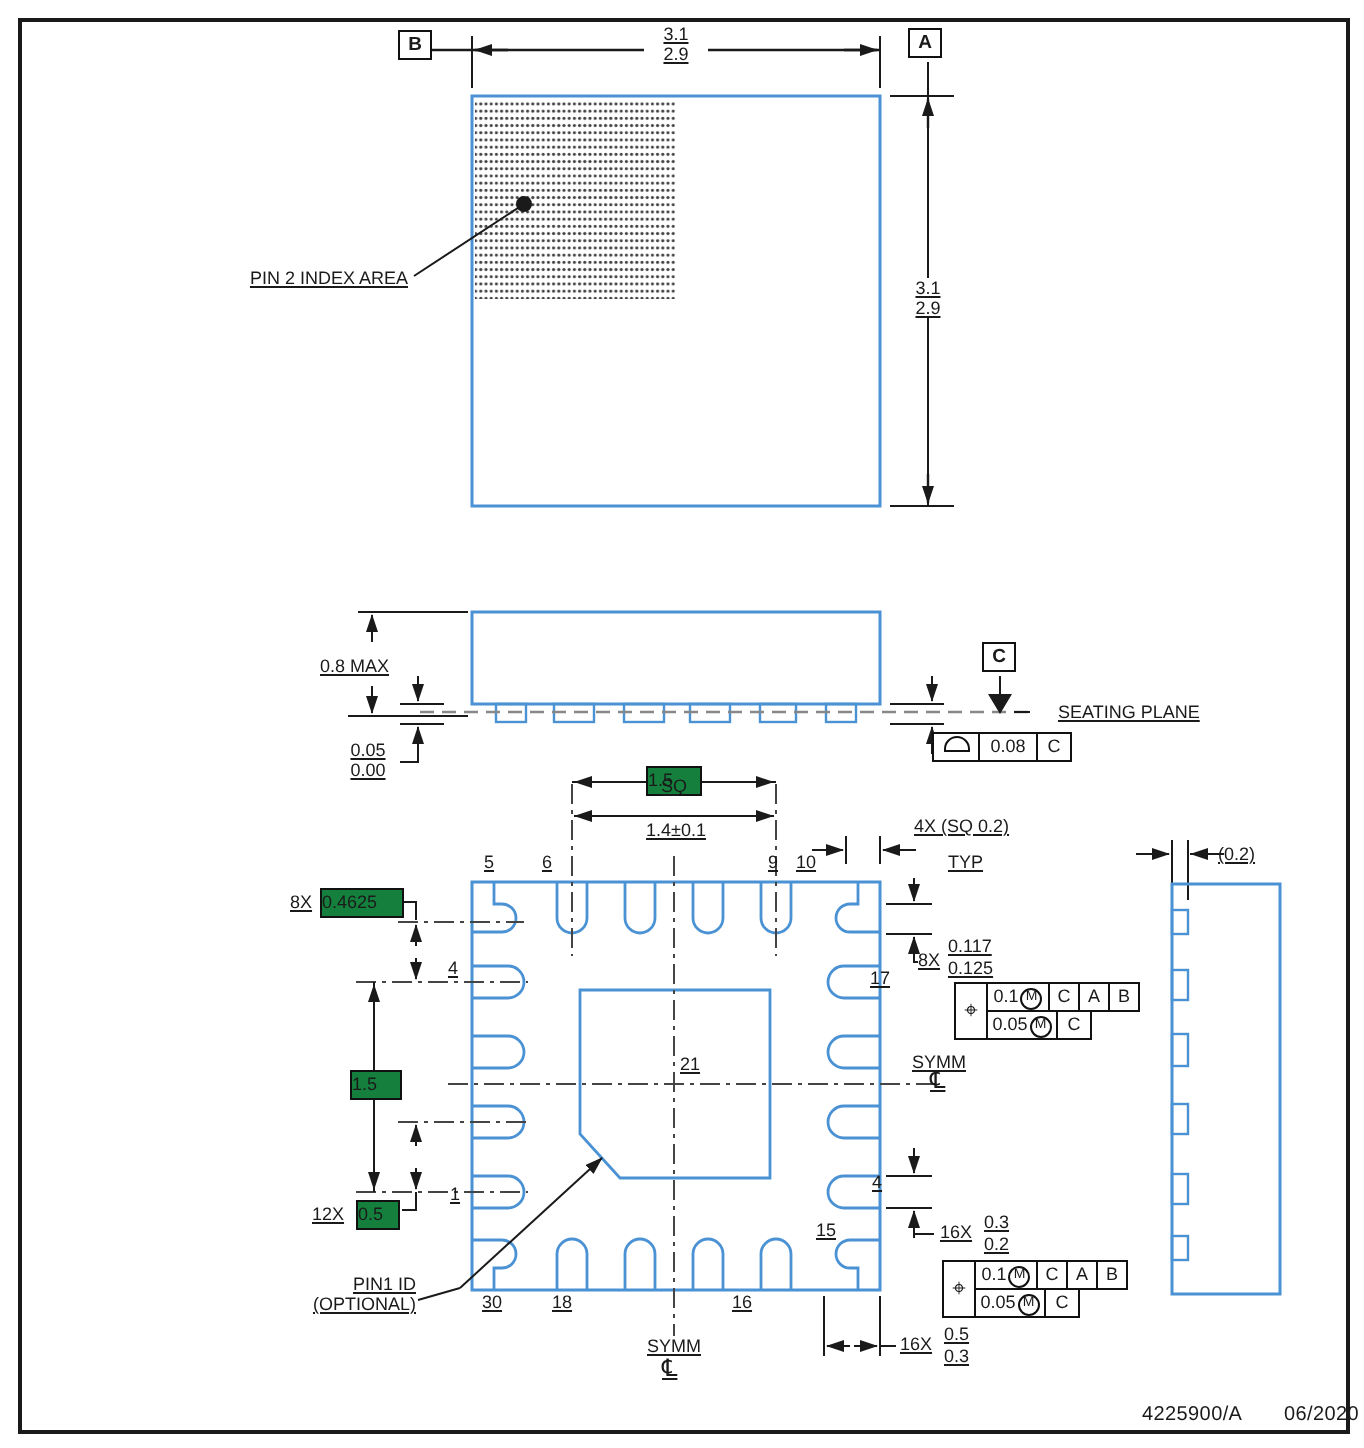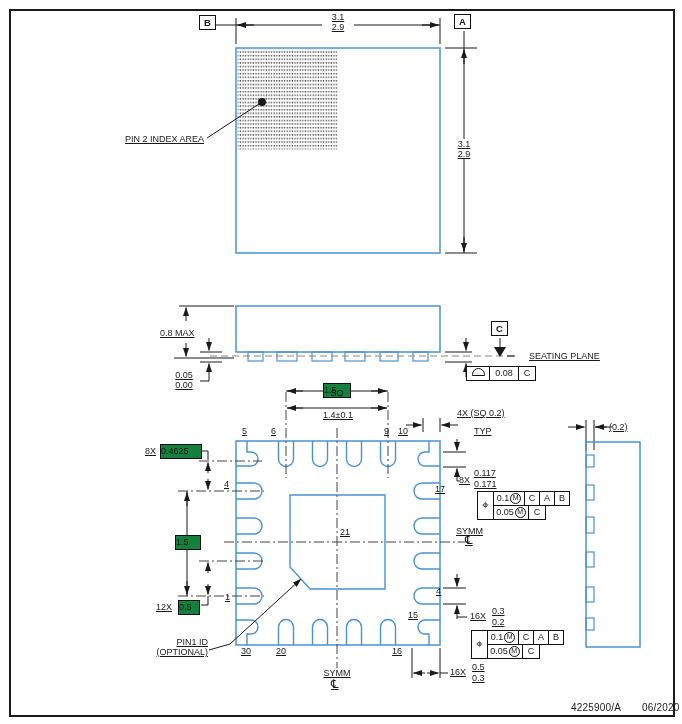--- a/index.html
+++ b/index.html
@@ -253,40 +253,40 @@
 
   <div class="lbl pin" style="left:242px;top:426px">5</div>
   <div class="lbl pin" style="left:271px;top:426px">6</div>
   <div class="lbl pin" style="left:384px;top:426px">9</div>
   <div class="lbl pin" style="left:398px;top:426px">10</div>
   <div class="lbl pin" style="left:224px;top:479px">4</div>
   <div class="lbl pin" style="left:225px;top:592px">1</div>
   <div class="lbl pin" style="left:435px;top:484px">17</div>
   <div class="lbl pin" style="left:436px;top:586px">4</div>
   <div class="lbl pin" style="left:241px;top:646px">30</div>
-  <div class="lbl pin" style="left:276px;top:646px">20</div>
-  <div class="lbl pin" style="left:392px;top:646px">16</div>
+  <div class="lbl pin" style="left:276px;top:646px">18</div>
+  <div class="lbl pin" style="left:366px;top:646px">16</div>
   <div class="lbl pin" style="left:408px;top:610px">15</div>
   <div class="lbl pin" style="left:340px;top:527px">21</div>
 
   <div class="lbl" style="left:456px;top:526px">SYMM</div>
   <div class="lbl cl" style="left:465px;top:535px">℄</div>
 
   <div class="boxlbl" style="left:175px;top:535px;width:24px">1.5</div>
   <div class="lbl" style="left:156px;top:602px">12X</div>
   <div class="boxlbl" style="left:178px;top:600px;width:20px">0.5</div>
 
   <div class="lbl rgt" style="left:128px;top:637px;width:80px">
     <span>PIN1 ID</span><br>
     <span>(OPTIONAL)</span>
   </div>
 
   <div class="lbl" style="left:459px;top:475px">8X</div>
   <div class="lbl" style="left:474px;top:468px">0.117</div>
-  <div class="lbl" style="left:474px;top:479px">0.171</div>
+  <div class="lbl" style="left:474px;top:479px">0.125</div>
 
   <div class="fcf" style="left:477px;top:491px">
     <div class="fcf-sym">⌖</div>
     <div class="fcf-rows">
       <div class="fcf-row">
         <div class="cell" style="width:26px"><span>0.1</span><span class="circ">M</span></div>
         <div class="cell" style="width:10px">C</div>
         <div class="cell" style="width:10px">A</div>
         <div class="cell" style="width:10px">B</div>
       </div>

